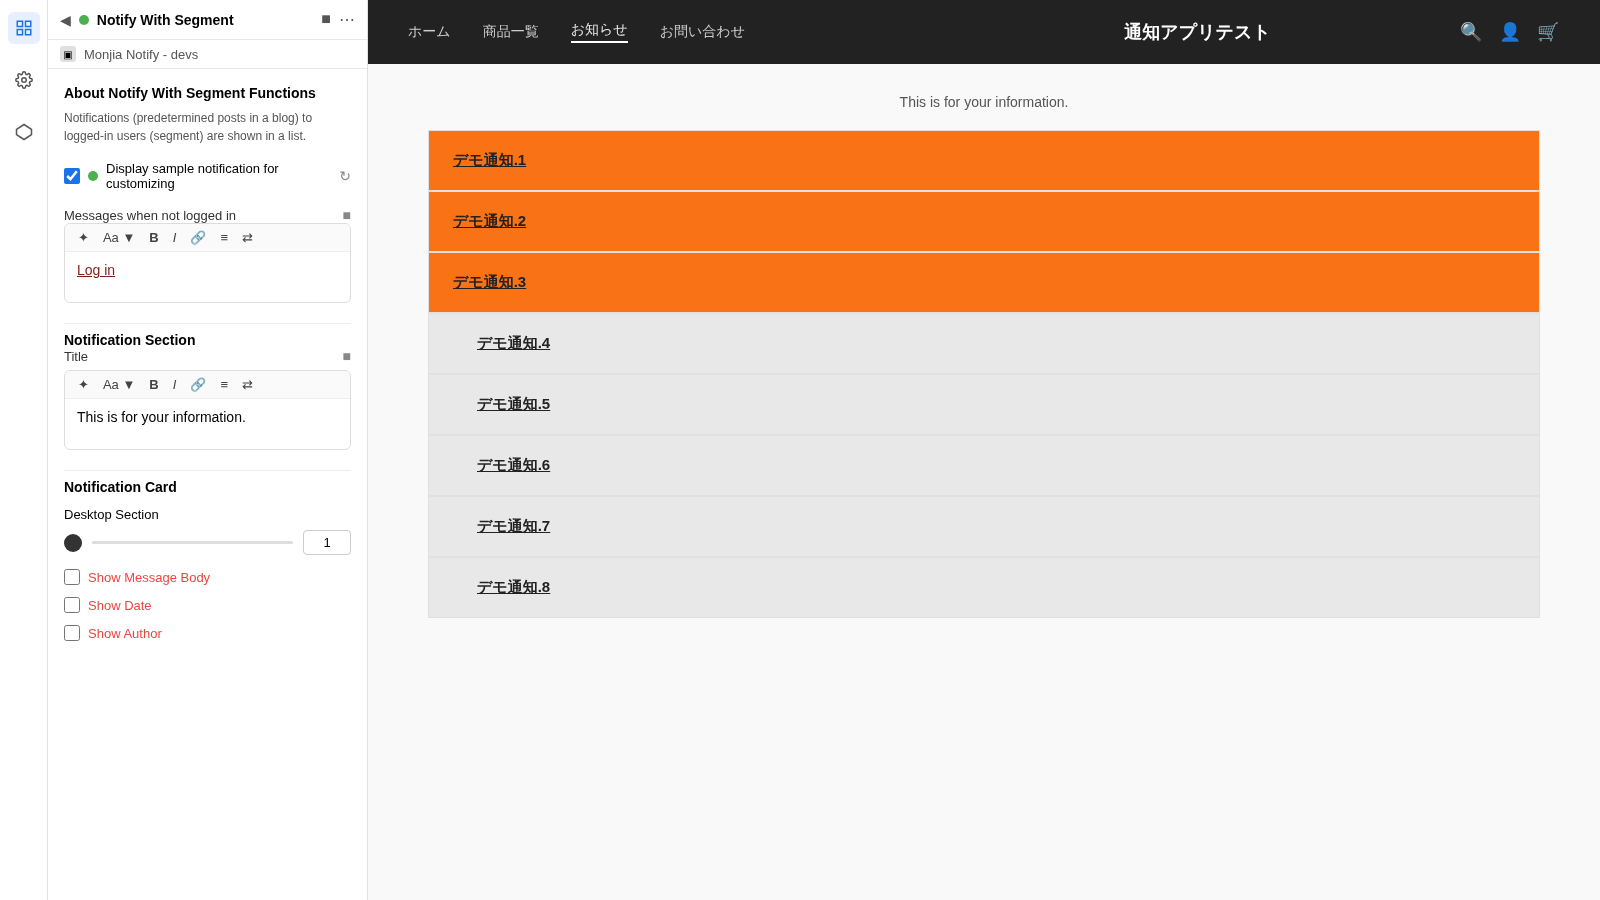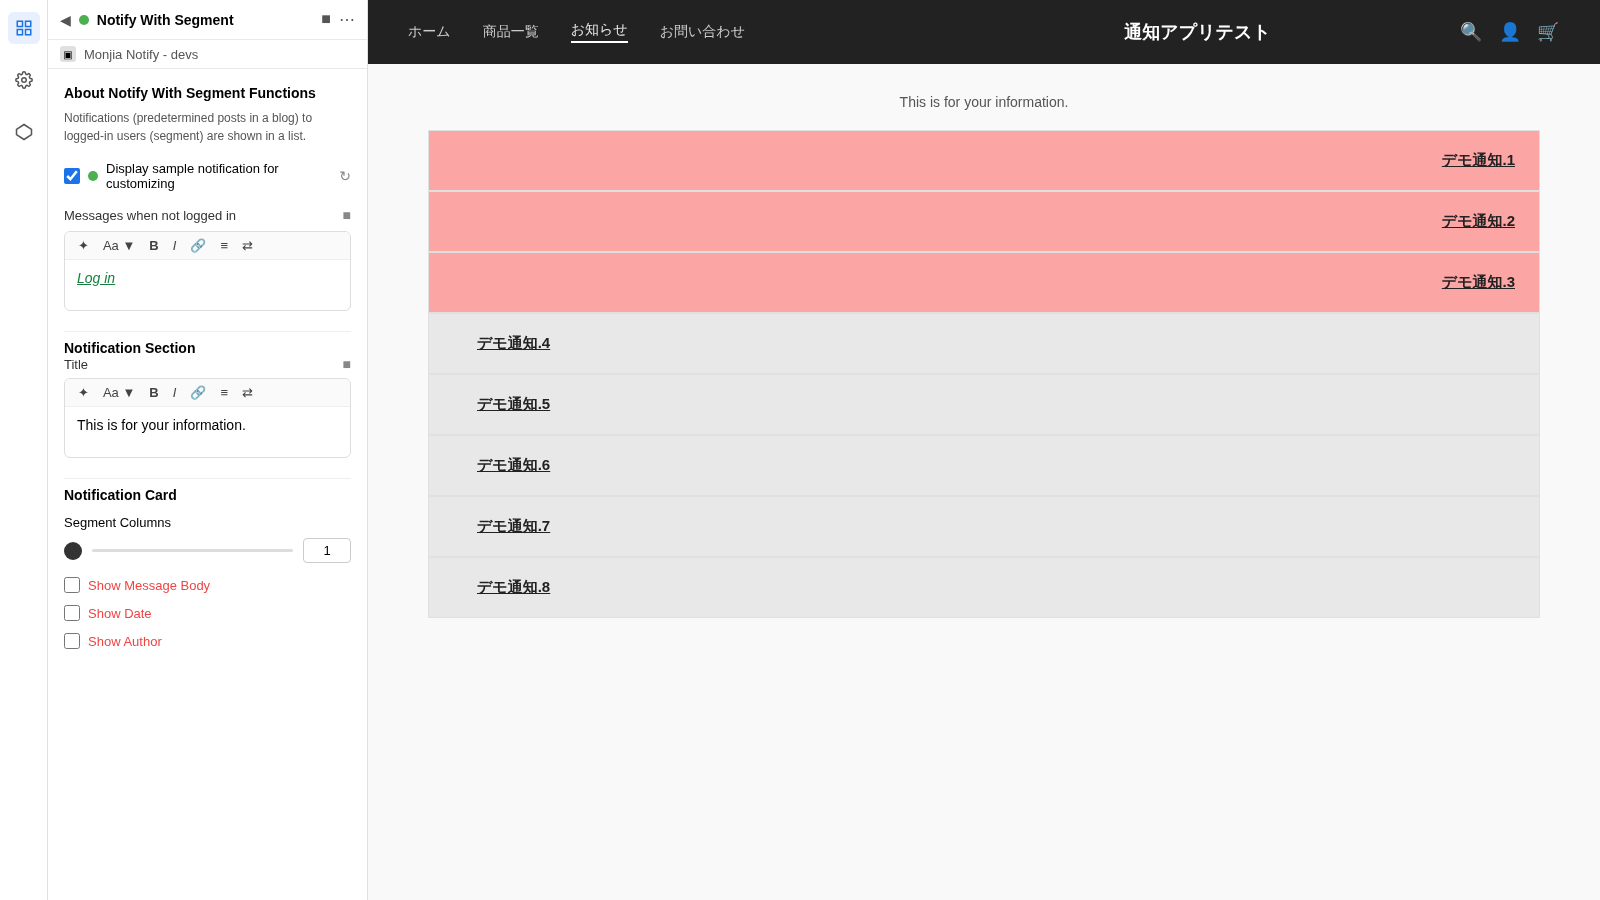--- a/index.html
+++ b/index.html
@@ -123,21 +123,20 @@
     .refresh-icon {
       color: #888;
       cursor: pointer;
       font-size: 14px;
     }
 
     .section-label-row {
       display: flex;
       align-items: center;
       justify-content: space-between;
-      margin-bottom: 8px;
     }
     .section-label {
       font-size: 13px;
       color: #333;
     }
     .section-icon {
       color: #888;
       font-size: 14px;
     }
 
@@ -161,21 +160,21 @@
       border-radius: 3px;
       font-size: 13px;
       color: #444;
       display: flex; align-items: center;
     }
     .rich-editor-body {
       padding: 10px 12px;
       min-height: 50px;
       font-size: 14px;
     }
-    .rich-editor-body a { color: #15803d; text-decoration: underline; font-style: italic; }
+    .rich-editor-body a { color: #7f1d1d; text-decoration: underline; }
 
     .section-title-block {
       font-size: 14px;
       font-weight: 700;
       padding-top: 8px;
       border-top: 1px solid #eee;
     }
     .field-label-row {
       display: flex;
       align-items: center;
@@ -307,22 +306,21 @@
       display: flex;
       flex-direction: column;
       gap: 0;
     }
     .notification-item {
       padding: 20px 24px;
       border: 1px solid #e0e0e0;
       cursor: pointer;
     }
     .notification-item.unread {
-      background: #fca5a5;
-      text-align: right;
+      background: #f97316;
     }
     .notification-item.read {
       background: #e8e8e8;
       padding-left: 48px;
     }
     .notification-item-title {
       font-size: 15px;
       font-weight: 600;
       text-decoration: underline;
       color: #222;
@@ -423,21 +421,21 @@
           </span>
         <span class="rich-toolbar-btn">🔗</span>
         <span class="rich-toolbar-btn">≡</span>
         <span class="rich-toolbar-btn">⇄</span>
       </div>
       <div class="rich-editor-body">This is for your information.</div>
     </div>
 
     <div class="notification-card-section">
       <div class="notif-card-title">Notification Card</div>
-      <div class="desktop-columns-label">Segment Columns</div>
+      <div class="desktop-columns-label">Desktop Section</div>
       <div class="slider-row">
         <div class="slider-knob"></div>
         <div class="slider-track"></div>
         <input class="slider-value" type="text" value="1" style="">
       </div>
       <div class="checkbox-option">
         <input type="checkbox" style="">
         <label>Show Message Body</label>
       </div>
       <div class="checkbox-option">

